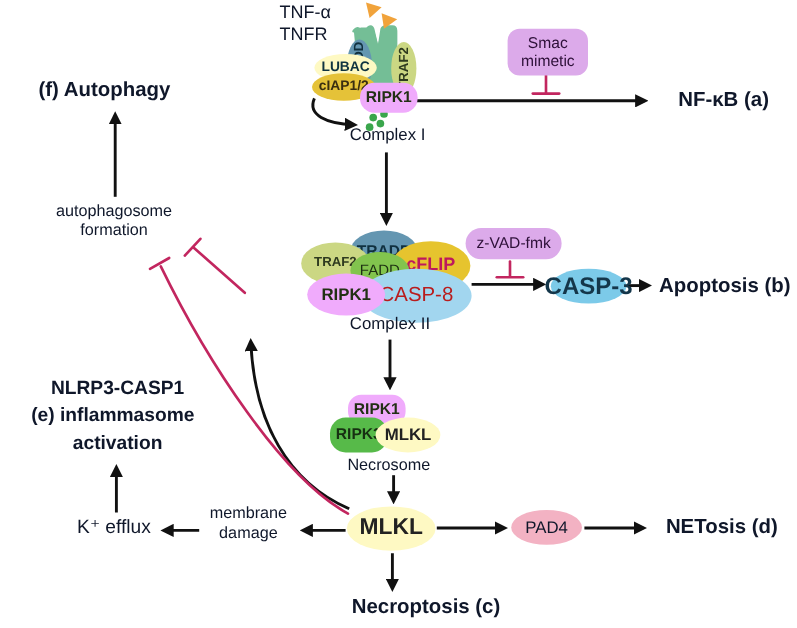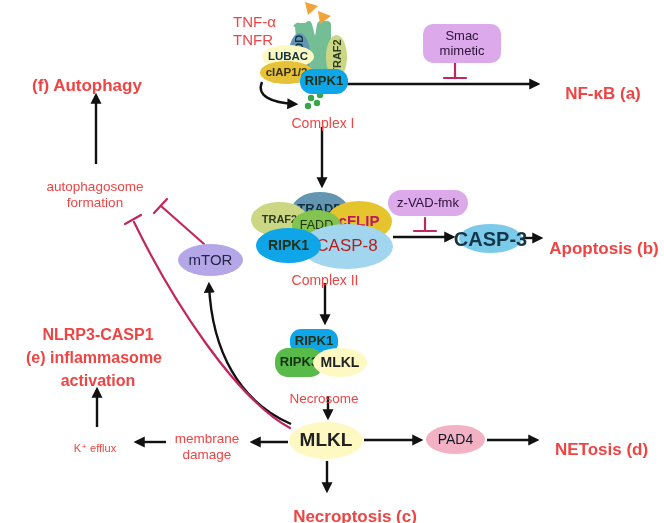--- a/index.html
+++ b/index.html
@@ -7,30 +7,30 @@
     position:relative;width:664px;height:523px;background:#ffffff;
     font-family:"Liberation Sans","DejaVu Sans",sans-serif;overflow:hidden;
   }
   #arrows{position:absolute;left:0;top:0;z-index:1;}
   .node{
     position:absolute;display:flex;align-items:center;justify-content:center;
     border-radius:50%;color:#1c2b33;text-align:center;line-height:1.1;z-index:2;
     white-space:nowrap;
   }
   .rrect{border-radius:12px;}
-  .lbl{position:absolute;color:#ef4444;text-align:center;line-height:1.15;z-index:3;margin-top:11px;}
+  .lbl{position:absolute;color:#0f172a;text-align:center;line-height:1.15;z-index:3;}
   .bold{font-weight:700;font-size:17px;}
   .cap{font-size:14px;}
   .vert{transform:rotate(-90deg);font-size:11px;font-weight:700;}
   
   .c-tradd{background:#6496b1;color:#10303f;}
   .c-traf2{background:#cbd783;color:#2e3a1f;}
   .c-lubac{background:#fef9c3;color:#0f3340;}
   .c-ciap{background:#e5c238;color:#3a2e10;}
-  .c-ripk1{background:#0ea5e9;color:#223014;}
+  .c-ripk1{background:#f0abfc;color:#223014;}
   .c-fadd{background:#82c44e;color:#1d3012;}
   .c-cflip{background:#e6c42e;color:#be185d;}
   .c-casp8{background:#a2d6ef;color:#b91c1c;}
   .c-casp3{background:#7ccae9;color:#14364a;}
   .c-ripk3{background:#57ba49;color:#173012;}
   .c-mlkl{background:#fef9c3;color:#222222;}
   .c-pad4{background:#f3b2c3;color:#0f172a;}
   .c-purple{background:#dcaaea;color:#2d1038;border-radius:10px;}
   .c-mtor{background:#b5a7e7;color:#22284a;}
 </style>
@@ -110,21 +110,21 @@
     <span class="vert">TRADD</span>
   </div>
   <div class="node c-traf2" style="left:326px;top:35px;width:21px;height:44px;z-index:2;">
     <span class="vert">TRAF2</span>
   </div>
   <div class="node c-lubac" style="left:262px;top:45px;width:52px;height:23px;font-size:11.5px;font-weight:600;z-index:3;">LUBAC</div>
   <div class="node c-ciap" style="left:260px;top:61px;width:53px;height:23px;font-size:11.5px;font-weight:600;z-index:4;">cIAP1/2</div>
   <div class="node c-ripk1 rrect" style="left:300px;top:69px;width:48px;height:25px;font-size:13px;font-weight:600;z-index:5;">RIPK1</div>
   <div class="lbl cap" style="left:277px;top:104px;width:92px;">Complex I</div>
 
-  <div class="node c-purple" style="left:423px;top:24px;width:78px;height:39px;font-size:13px;white-space:normal;z-index:2;">Smac mimetic</div>
+  <div class="node c-purple" style="left:423px;top:24px;width:67px;height:39px;font-size:13px;white-space:normal;z-index:2;">Smac mimetic</div>
 
   <div class="lbl bold" style="left:542px;top:73px;width:122px;">NF-κB (a)</div>
 
   <div class="node c-tradd" style="left:292px;top:192px;width:56px;height:35px;font-size:13px;font-weight:600;z-index:2;">TRADD</div>
   <div class="node c-traf2" style="left:251px;top:202px;width:57px;height:35px;font-size:11px;font-weight:600;z-index:2;">TRAF2</div>
   <div class="node c-cflip" style="left:326px;top:201px;width:66px;height:41px;font-size:15px;font-weight:600;z-index:3;">cFLIP</div>
   <div class="node c-fadd" style="left:292px;top:210px;width:49px;height:31px;font-size:12.5px;font-weight:400;z-index:4;text-align:center;">FADD</div>
   <div class="node c-casp8" style="left:301px;top:224px;width:92px;height:45px;font-size:17px;font-weight:500;z-index:5;">CASP-8</div>
   <div class="node c-ripk1" style="left:256px;top:228px;width:65px;height:35px;font-size:14px;font-weight:600;z-index:6;">RIPK1</div>
   <div class="lbl cap" style="left:278px;top:261px;width:94px;z-index:6;">Complex II</div>
@@ -138,22 +138,21 @@
   <div class="node c-ripk3 rrect" style="left:275px;top:348px;width:48px;height:29px;font-size:13px;font-weight:600;z-index:3;border-radius:13px;">RIPK3</div>
   <div class="node c-mlkl" style="left:313px;top:348px;width:54px;height:29px;font-size:14px;font-weight:600;z-index:4;">MLKL</div>
   <div class="lbl cap" style="left:278px;top:380px;width:92px;font-size:13.5px;">Necrosome</div>
 
   <div class="node c-mlkl" style="left:289px;top:422px;width:74px;height:37px;font-size:19px;font-weight:600;">MLKL</div>
   <div class="node c-pad4" style="left:426px;top:425px;width:59px;height:29px;font-size:14px;font-weight:500;">PAD4</div>
   <div class="lbl bold" style="left:539px;top:429px;width:125px;">NETosis (d)</div>
   <div class="lbl bold" style="left:280px;top:496px;width:150px;">Necroptosis (c)</div>
 
   <div class="lbl" style="left:163px;top:420px;width:88px;font-size:13.5px;white-space:normal;">membrane damage</div>
-  <div class="lbl" style="left:58px;top:431px;width:74px;font-size:11px;">K⁺ efflux</div>
+  <div class="lbl" style="left:58px;top:431px;width:74px;font-size:16px;">K⁺ efflux</div>
   <div class="lbl" style="left:8px;top:315px;width:180px;font-size:16px;font-weight:700;">NLRP3-CASP1</div>
   <div class="lbl" style="left:0px;top:338px;width:188px;font-size:16px;font-weight:700;">(e) inflammasome</div>
   <div class="lbl" style="left:8px;top:361px;width:180px;font-size:16px;font-weight:700;">activation</div>
 
-  <div class="node c-mtor" style="left:178px;top:244px;width:65px;height:32px;font-size:15px;font-weight:500;">mTOR</div>
   <div class="lbl" style="left:28px;top:168px;width:134px;font-size:13.5px;white-space:normal;">autophagosome formation</div>
   <div class="lbl bold" style="left:18px;top:65px;width:138px;">(f) Autophagy</div>
 
 </div>
 
 </body></html>

